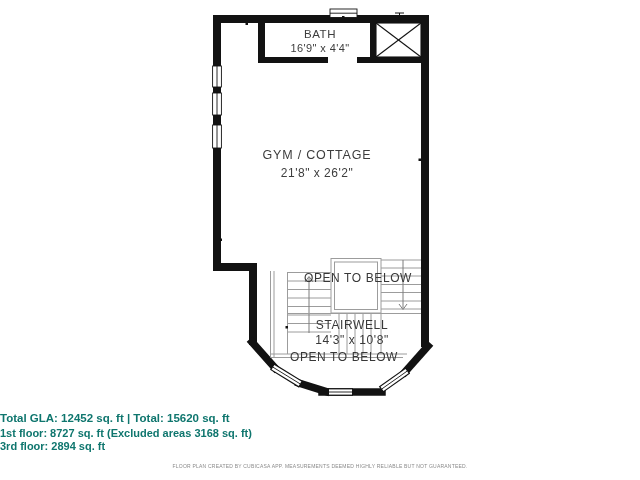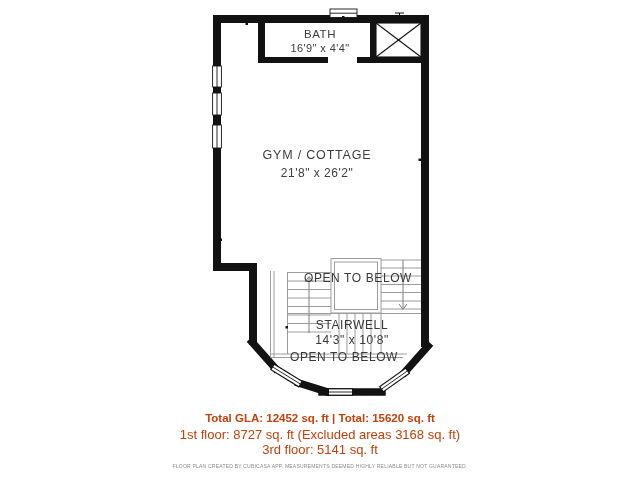--- a/index.html
+++ b/index.html
@@ -13,24 +13,24 @@
     font-family:"Liberation Sans", sans-serif;
     fill:#3d3d3d;
   }
   .room-name{font-size:11.5px;letter-spacing:0.6px;font-weight:500;}
   .room-dims{font-size:11px;letter-spacing:0.4px;}
   .gym-name{font-size:12.5px;letter-spacing:0.8px;font-weight:500;}
   .gym-dims{font-size:12px;letter-spacing:0.5px;}
   .stair-label{font-size:12px;letter-spacing:0.6px;font-weight:500;fill:#383838;}
   .summary{
     position:absolute;left:0;top:413px;width:640px;
-    text-align:center;color:#c2410c;line-height:1.0;
+    text-align:left;color:#0f766e;line-height:1.0;
   }
   .summary .total{font-size:11.5px;font-weight:bold;margin:0 0 3px 0;}
-  .summary .floor-line{font-size:13px;margin:0 0 2.5px 0;}
+  .summary .floor-line{font-size:11px;margin:0 0 2.5px 0;font-weight:bold;}
   .disclaimer{
     position:absolute;left:0;top:463px;width:640px;text-align:center;
     font-size:5px;letter-spacing:0.22px;color:#8a8a8a;
   }
 </style>
 </head>
 <body>
 
 <div class="plan-wrap">
 <svg width="640" height="410" viewBox="0 0 640 410">
@@ -174,16 +174,16 @@
     <text x="352" y="329" class="stair-label">STAIRWELL</text>
     <text x="352" y="344" class="stair-label">14'3" x 10'8"</text>
     <text x="344" y="361" class="stair-label">OPEN TO BELOW</text>
   </g>
 </svg>
 </div>
 
 <div class="summary">
   <div class="total">Total GLA: 12452 sq. ft | Total: 15620 sq. ft</div>
   <div class="floor-line">1st floor: 8727 sq. ft (Excluded areas 3168 sq. ft)</div>
-  <div class="floor-line">3rd floor: 5141 sq. ft</div>
+  <div class="floor-line">3rd floor: 2894 sq. ft</div>
 </div>
 
 <div class="disclaimer">FLOOR PLAN CREATED BY CUBICASA APP. MEASUREMENTS DEEMED HIGHLY RELIABLE BUT NOT GUARANTEED.</div>
 
 </body></html>

